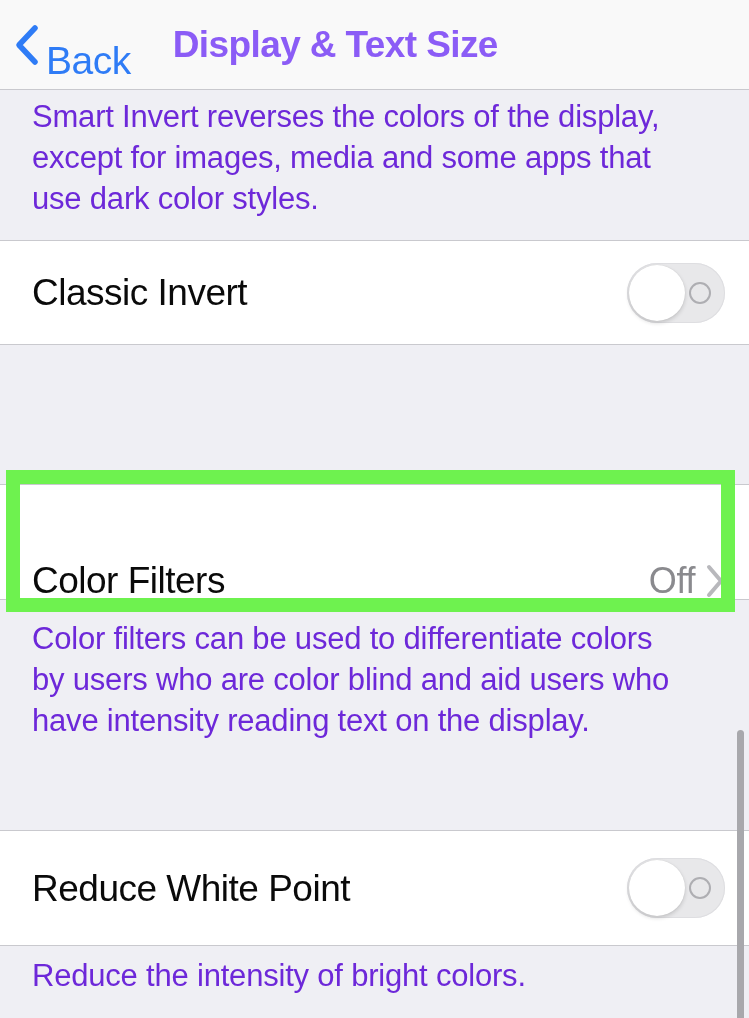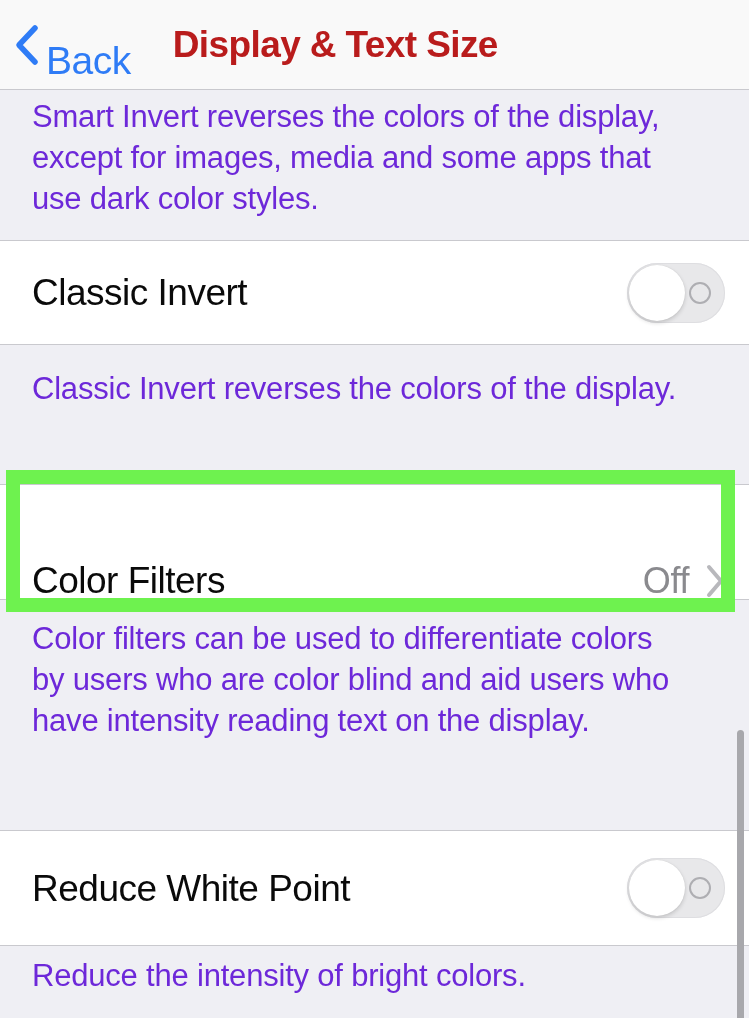--- a/index.html
+++ b/index.html
@@ -38,21 +38,21 @@
   .back-label {
     font-size:39px;
     color:#2F7CF6;
     letter-spacing:-0.5px;
     line-height:1;
     margin-top:32px;
   }
   .nav-title {
     font-size:37px;
     font-weight:bold;
-    color:#b91c1c;
+    color:#8b5cf6;
     letter-spacing:-0.6px;
     margin-left:42px;
     line-height:1;
   }
 
   
   .footer-text {
     position:absolute;
     left:32px;
     width:660px;
@@ -74,21 +74,21 @@
   }
   .row-label {
     font-size:37px;
     color:#0A0A0A;
     letter-spacing:-0.5px;
     line-height:1;
   }
   .row-right {
     display:flex;
     align-items:center;
-    gap:16px;
+    gap:10px;
   }
   .row-value {
     font-size:36px;
     color:#8A8A8E;
     letter-spacing:-0.4px;
     line-height:1;
   }
   .chev-right {
     width:20px; height:34px;
     flex:0 0 auto;
@@ -168,21 +168,20 @@
   <div class="footer-text" id="footer-smart-invert">Smart Invert reverses the colors of the display, except for images, media and some apps that use dark color styles.</div>
 
   <div class="row" id="row-classic-invert">
     <span class="row-label">Classic Invert</span>
     <div class="toggle">
       <div class="knob"></div>
       <div class="off-mark"></div>
     </div>
   </div>
 
-  <div class="footer-text" id="footer-classic">Classic Invert reverses the colors of the display.</div>
 
   <div class="row" id="row-color-filters">
     <span class="row-label">Color Filters</span>
     <div class="row-right">
       <span class="row-value">Off</span>
       <svg class="chev-right" viewBox="0 0 20 34">
         <polyline points="4,3 16,17 4,31" fill="none" stroke="#B8B8BC" stroke-width="4" stroke-linecap="round" stroke-linejoin="round"></polyline>
       </svg>
     </div>
   </div>

